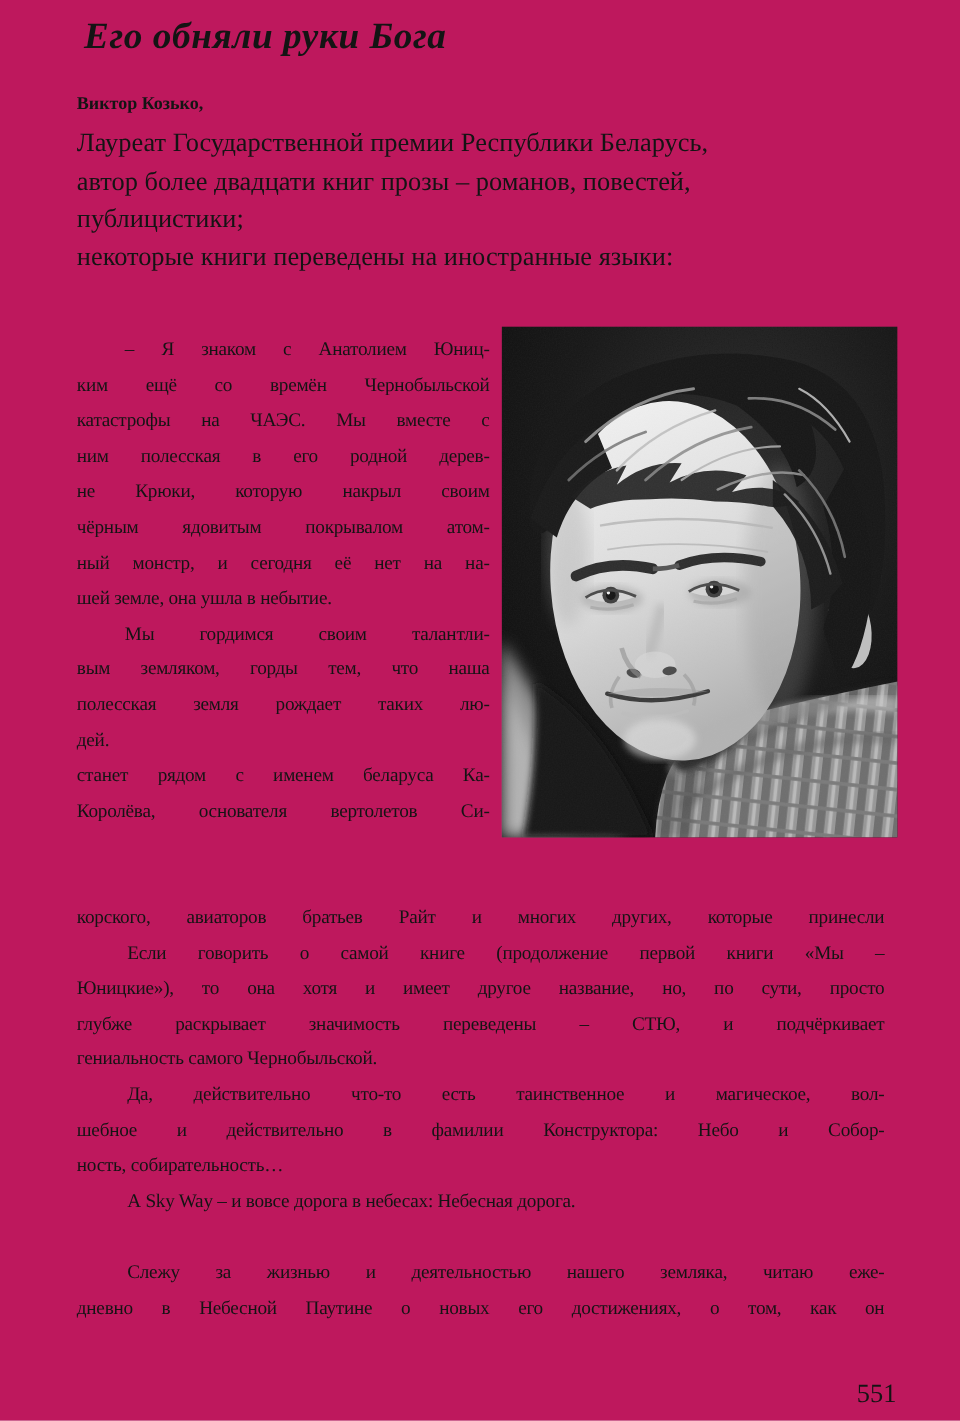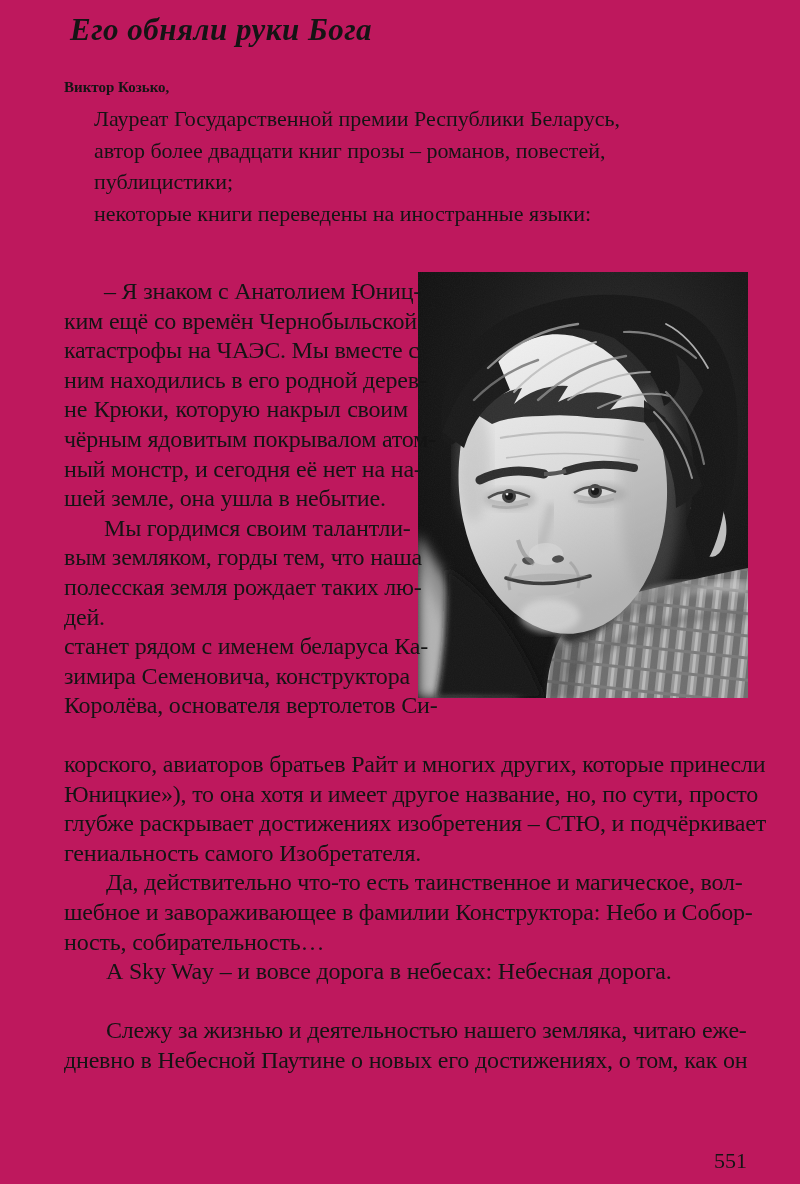--- a/index.html
+++ b/index.html
@@ -14,34 +14,34 @@
   .title{
     position:absolute;left:70px;top:12px;margin:0;
     font-size:31px;font-weight:bold;font-style:italic;
     letter-spacing:.5px;white-space:nowrap;
   }
   .author{position:absolute;left:64px;top:72px;width:680px;}
   .author-name{
     font-size:15px;font-weight:bold;line-height:31.4px;white-space:nowrap;
   }
   .author-lines .line{
-    font-size:22px;line-height:31.4px;height:31.4px;white-space:nowrap;margin-left:30px;
+    font-size:22px;line-height:31.4px;height:31.4px;white-space:nowrap;
   }
   .photo{
     position:absolute;left:418px;top:272px;width:330px;height:426px;margin:0;
   }
   .photo svg{display:block;width:330px;height:426px;}
   .col{
     position:absolute;left:64px;top:277px;width:344px;
   }
   .wide{
     position:absolute;left:64px;top:750px;width:673px;
   }
   .col .line,.wide .line{
-    font-size:24px;line-height:29.6px;height:29.6px;
+    font-size:16px;line-height:29.6px;height:29.6px;
     letter-spacing:-0.2px;
     text-align:justify;text-align-last:justify;
     white-space:nowrap;overflow:visible;
   }
   .col .line.end,.wide .line.end{text-align-last:left;white-space:normal;}
   .col .line.indent{padding-left:40px;}
   .wide .line.indent{padding-left:42px;}
   .pageno{
     position:absolute;top:1148px;right:53px;
     font-size:22px;line-height:26px;
@@ -193,41 +193,41 @@
       <ellipse cx="132" cy="344" rx="30" ry="17" fill="#e4e4e4" opacity="0.55" filter="url(#soft3)"></ellipse>
 
       <rect x="0" y="0" width="330" height="426" filter="url(#grain)" fill="none"></rect>
     </svg>
   </figure>
 
   <section class="col">
       <div class="line indent">– Я знаком с Анатолием Юниц-</div>
       <div class="line">ким ещё со времён Чернобыльской</div>
       <div class="line">катастрофы на ЧАЭС. Мы вместе с</div>
-      <div class="line">ним находились в его родной дерев-</div>
+      <div class="line">ним полесская в его родной дерев-</div>
       <div class="line">не Крюки, которую накрыл своим</div>
       <div class="line">чёрным ядовитым покрывалом атом-</div>
       <div class="line">ный монстр, и сегодня её нет на на-</div>
       <div class="line end">шей земле, она ушла в небытие.</div>
       <div class="line indent">Мы гордимся своим талантли-</div>
       <div class="line">вым земляком, горды тем, что наша</div>
       <div class="line">полесская земля рождает таких лю-</div>
       <div class="line end">дей.</div>
       <div class="line">станет рядом с именем беларуса Ка-</div>
-      <div class="line">зимира Семеновича, конструктора</div>
       <div class="line">Королёва, основателя вертолетов Си-</div>
     </section>
 
   <section class="wide">
       <div class="line">корского, авиаторов братьев Райт и многих других, которые принесли</div>
+      <div class="line indent">Если говорить о самой книге (продолжение первой книги «Мы –</div>
       <div class="line">Юницкие»), то она хотя и имеет другое название, но, по сути, просто</div>
-      <div class="line">глубже раскрывает достижениях изобретения – СТЮ, и подчёркивает</div>
-      <div class="line end">гениальность самого Изобретателя.</div>
+      <div class="line">глубже раскрывает значимость переведены – СТЮ, и подчёркивает</div>
+      <div class="line end">гениальность самого Чернобыльской.</div>
       <div class="line indent">Да, действительно что-то есть таинственное и магическое, вол-</div>
-      <div class="line">шебное и завораживающее в фамилии Конструктора: Небо и Собор-</div>
+      <div class="line">шебное и действительно в фамилии Конструктора: Небо и Собор-</div>
       <div class="line end">ность, собирательность…</div>
       <div class="line indent end">А Sky Way – и вовсе дорога в небесах: Небесная дорога.</div>
       <div class="line end"></div>
       <div class="line indent">Слежу за жизнью и деятельностью нашего земляка, читаю еже-</div>
       <div class="line">дневно в Небесной Паутине о новых его достижениях, о том, как он</div>
     </section>
 
   <div class="pageno">551</div>
 
 </main>

